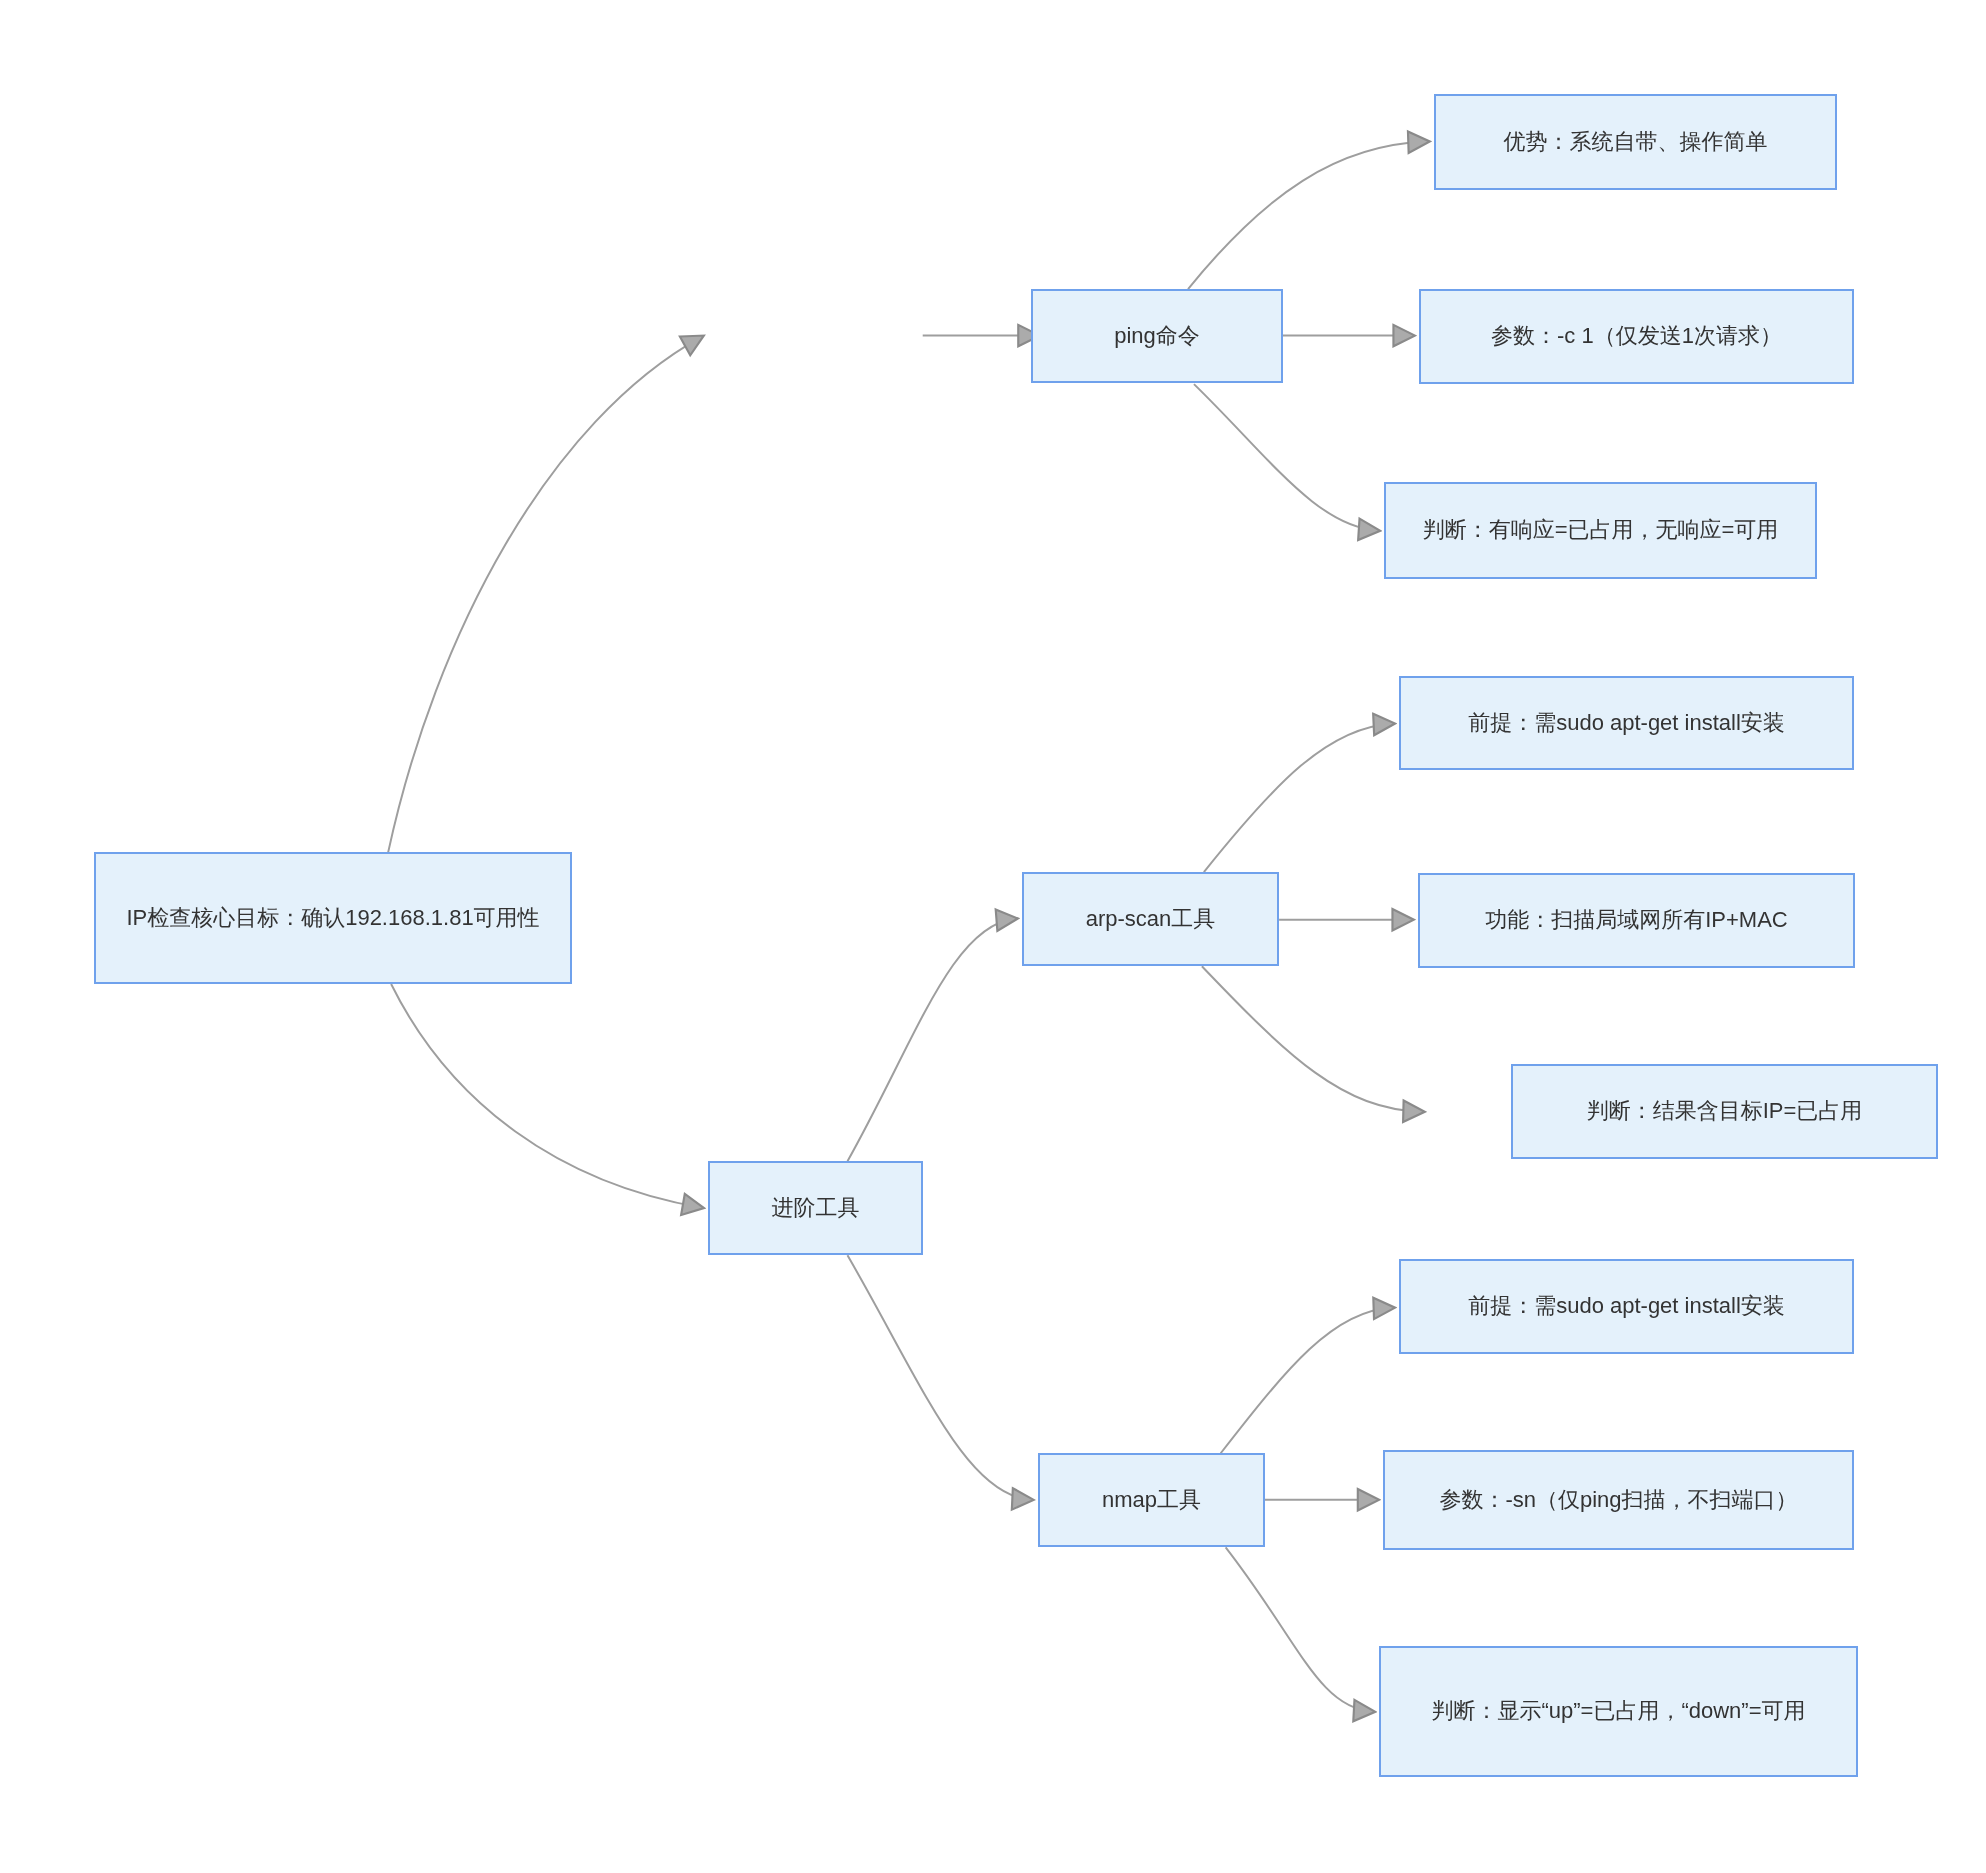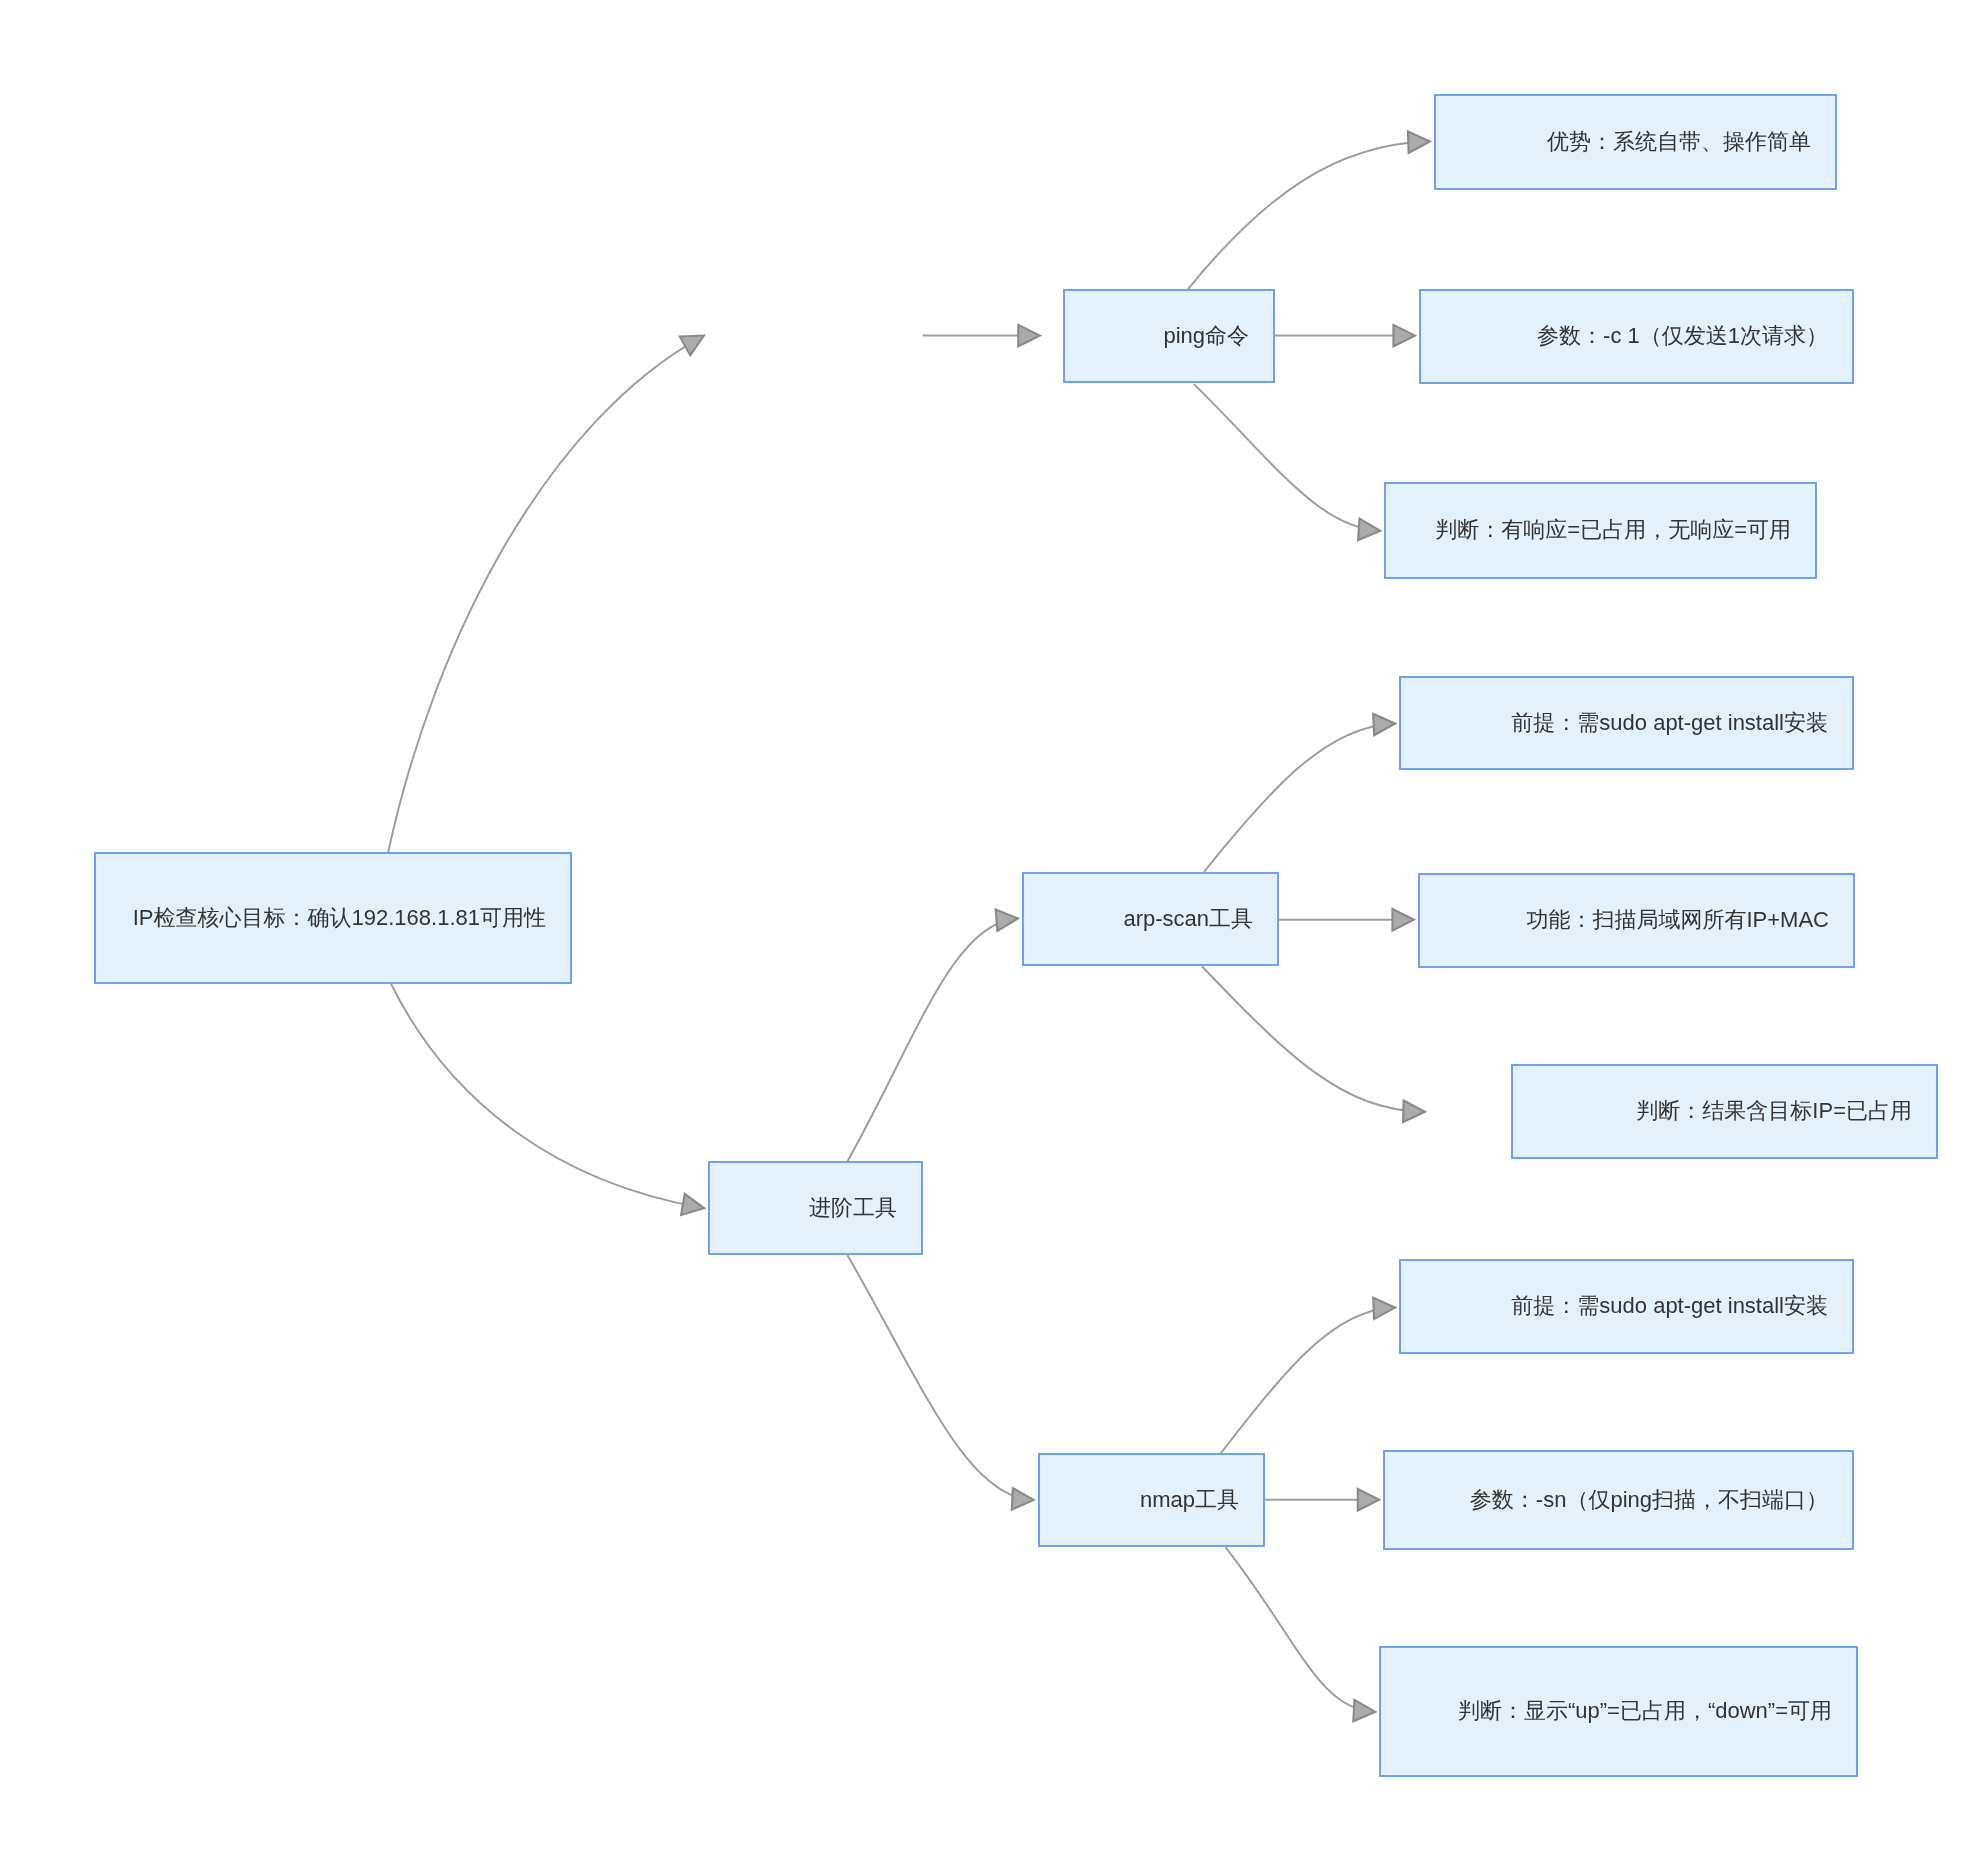--- a/index.html
+++ b/index.html
@@ -30,21 +30,21 @@
     stroke:var(--arrow-stroke);
     stroke-width:1;
   }
   .node{
     position:absolute;
     box-sizing:border-box;
     background:var(--node-fill);
     border:2px solid var(--node-border);
     display:flex;
     align-items:center;
-    justify-content:flex-end;
+    justify-content:center;
     text-align:center;
     padding:24px 24px;
     color:var(--text-color);
     font-size:22px;
     line-height:1.55;
     cursor:default;
   }
   .node .label{display:block;}
 </style>
 </head>
@@ -72,21 +72,21 @@
     <path class="edge" marker-end="url(#arrow)" d="M 1233 1468 C 1300 1382 1347 1323 1407 1321"></path>
     <path class="edge" marker-end="url(#arrow)" d="M 1277 1515 L 1391 1515"></path>
     <path class="edge" marker-end="url(#arrow)" d="M 1238 1563 C 1312 1658 1332 1726 1387 1729"></path>
   </svg>
 
   <div class="node" style="left:94px;top:852px;width:478px;height:132px">
     <span class="label">IP检查核心目标：确认192.168.1.81可用性</span>
   </div>
 
 
-  <div class="node" style="left:1063px;top:289px;width:212px;height:94px">
+  <div class="node" style="left:1031px;top:289px;width:252px;height:94px">
     <span class="label">ping命令</span>
   </div>
 
   <div class="node" style="left:1434px;top:94px;width:403px;height:96px">
     <span class="label">优势：系统自带、操作简单</span>
   </div>
 
   <div class="node" style="left:1419px;top:289px;width:435px;height:95px">
     <span class="label">参数：-c 1（仅发送1次请求）</span>
   </div>

